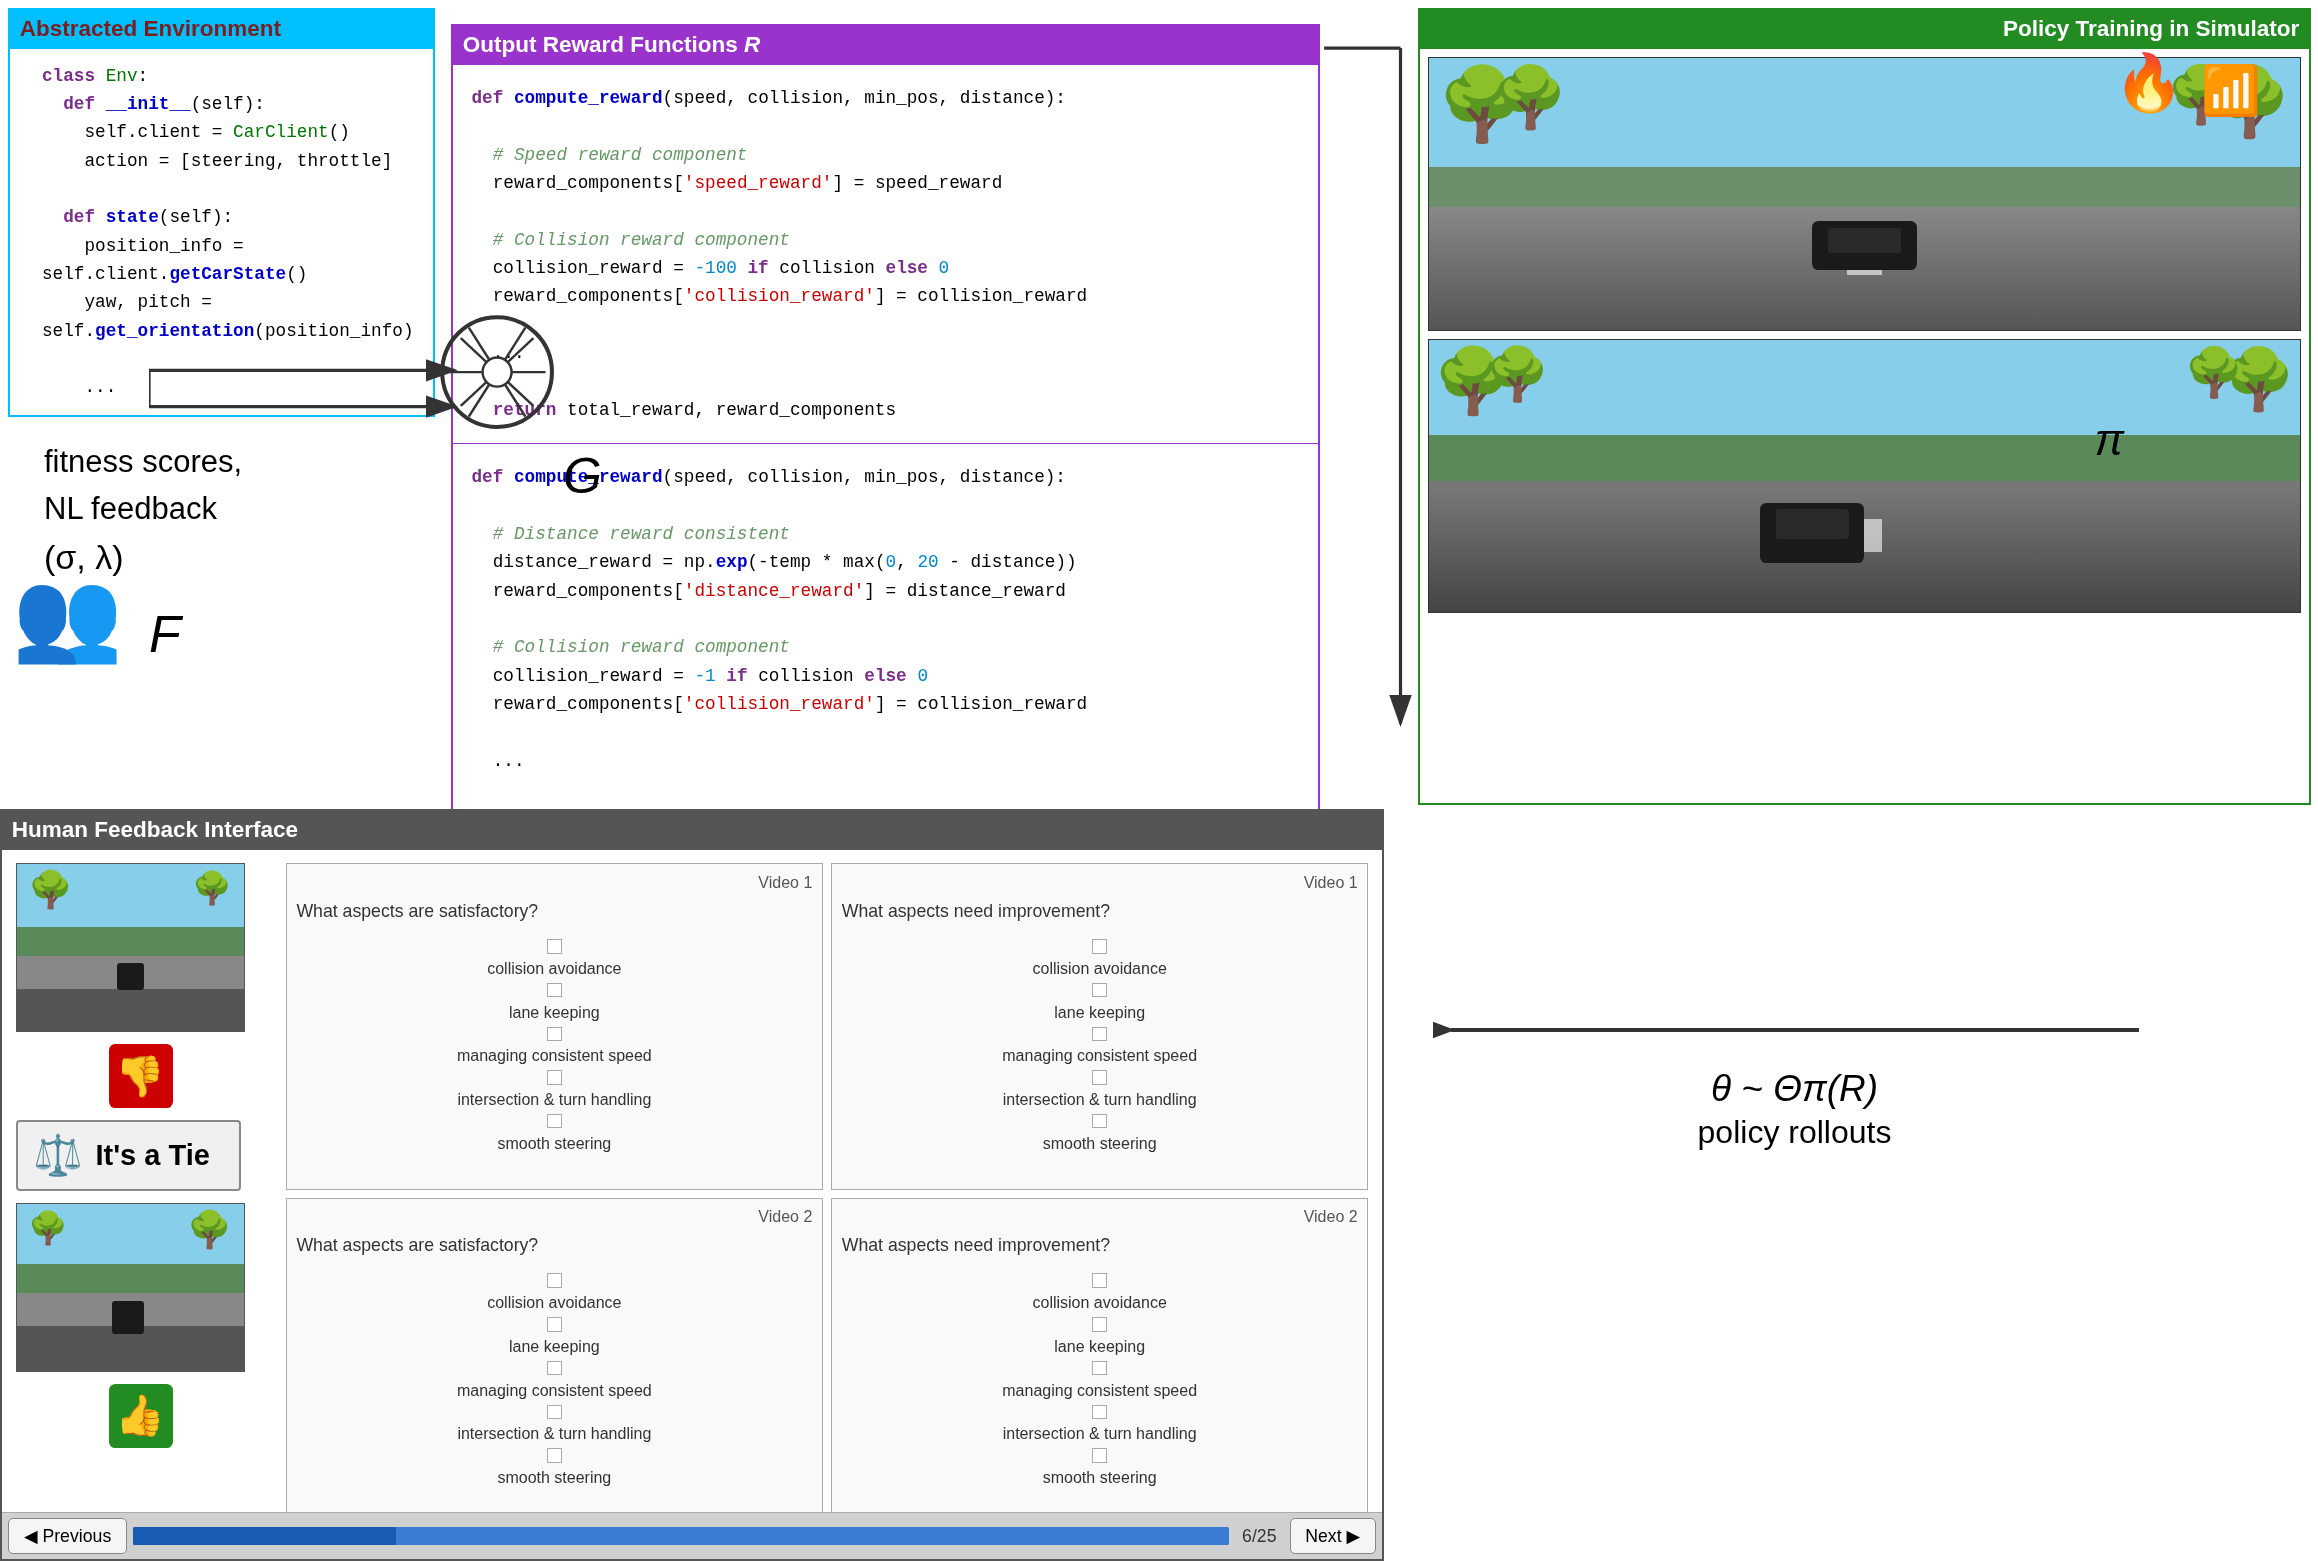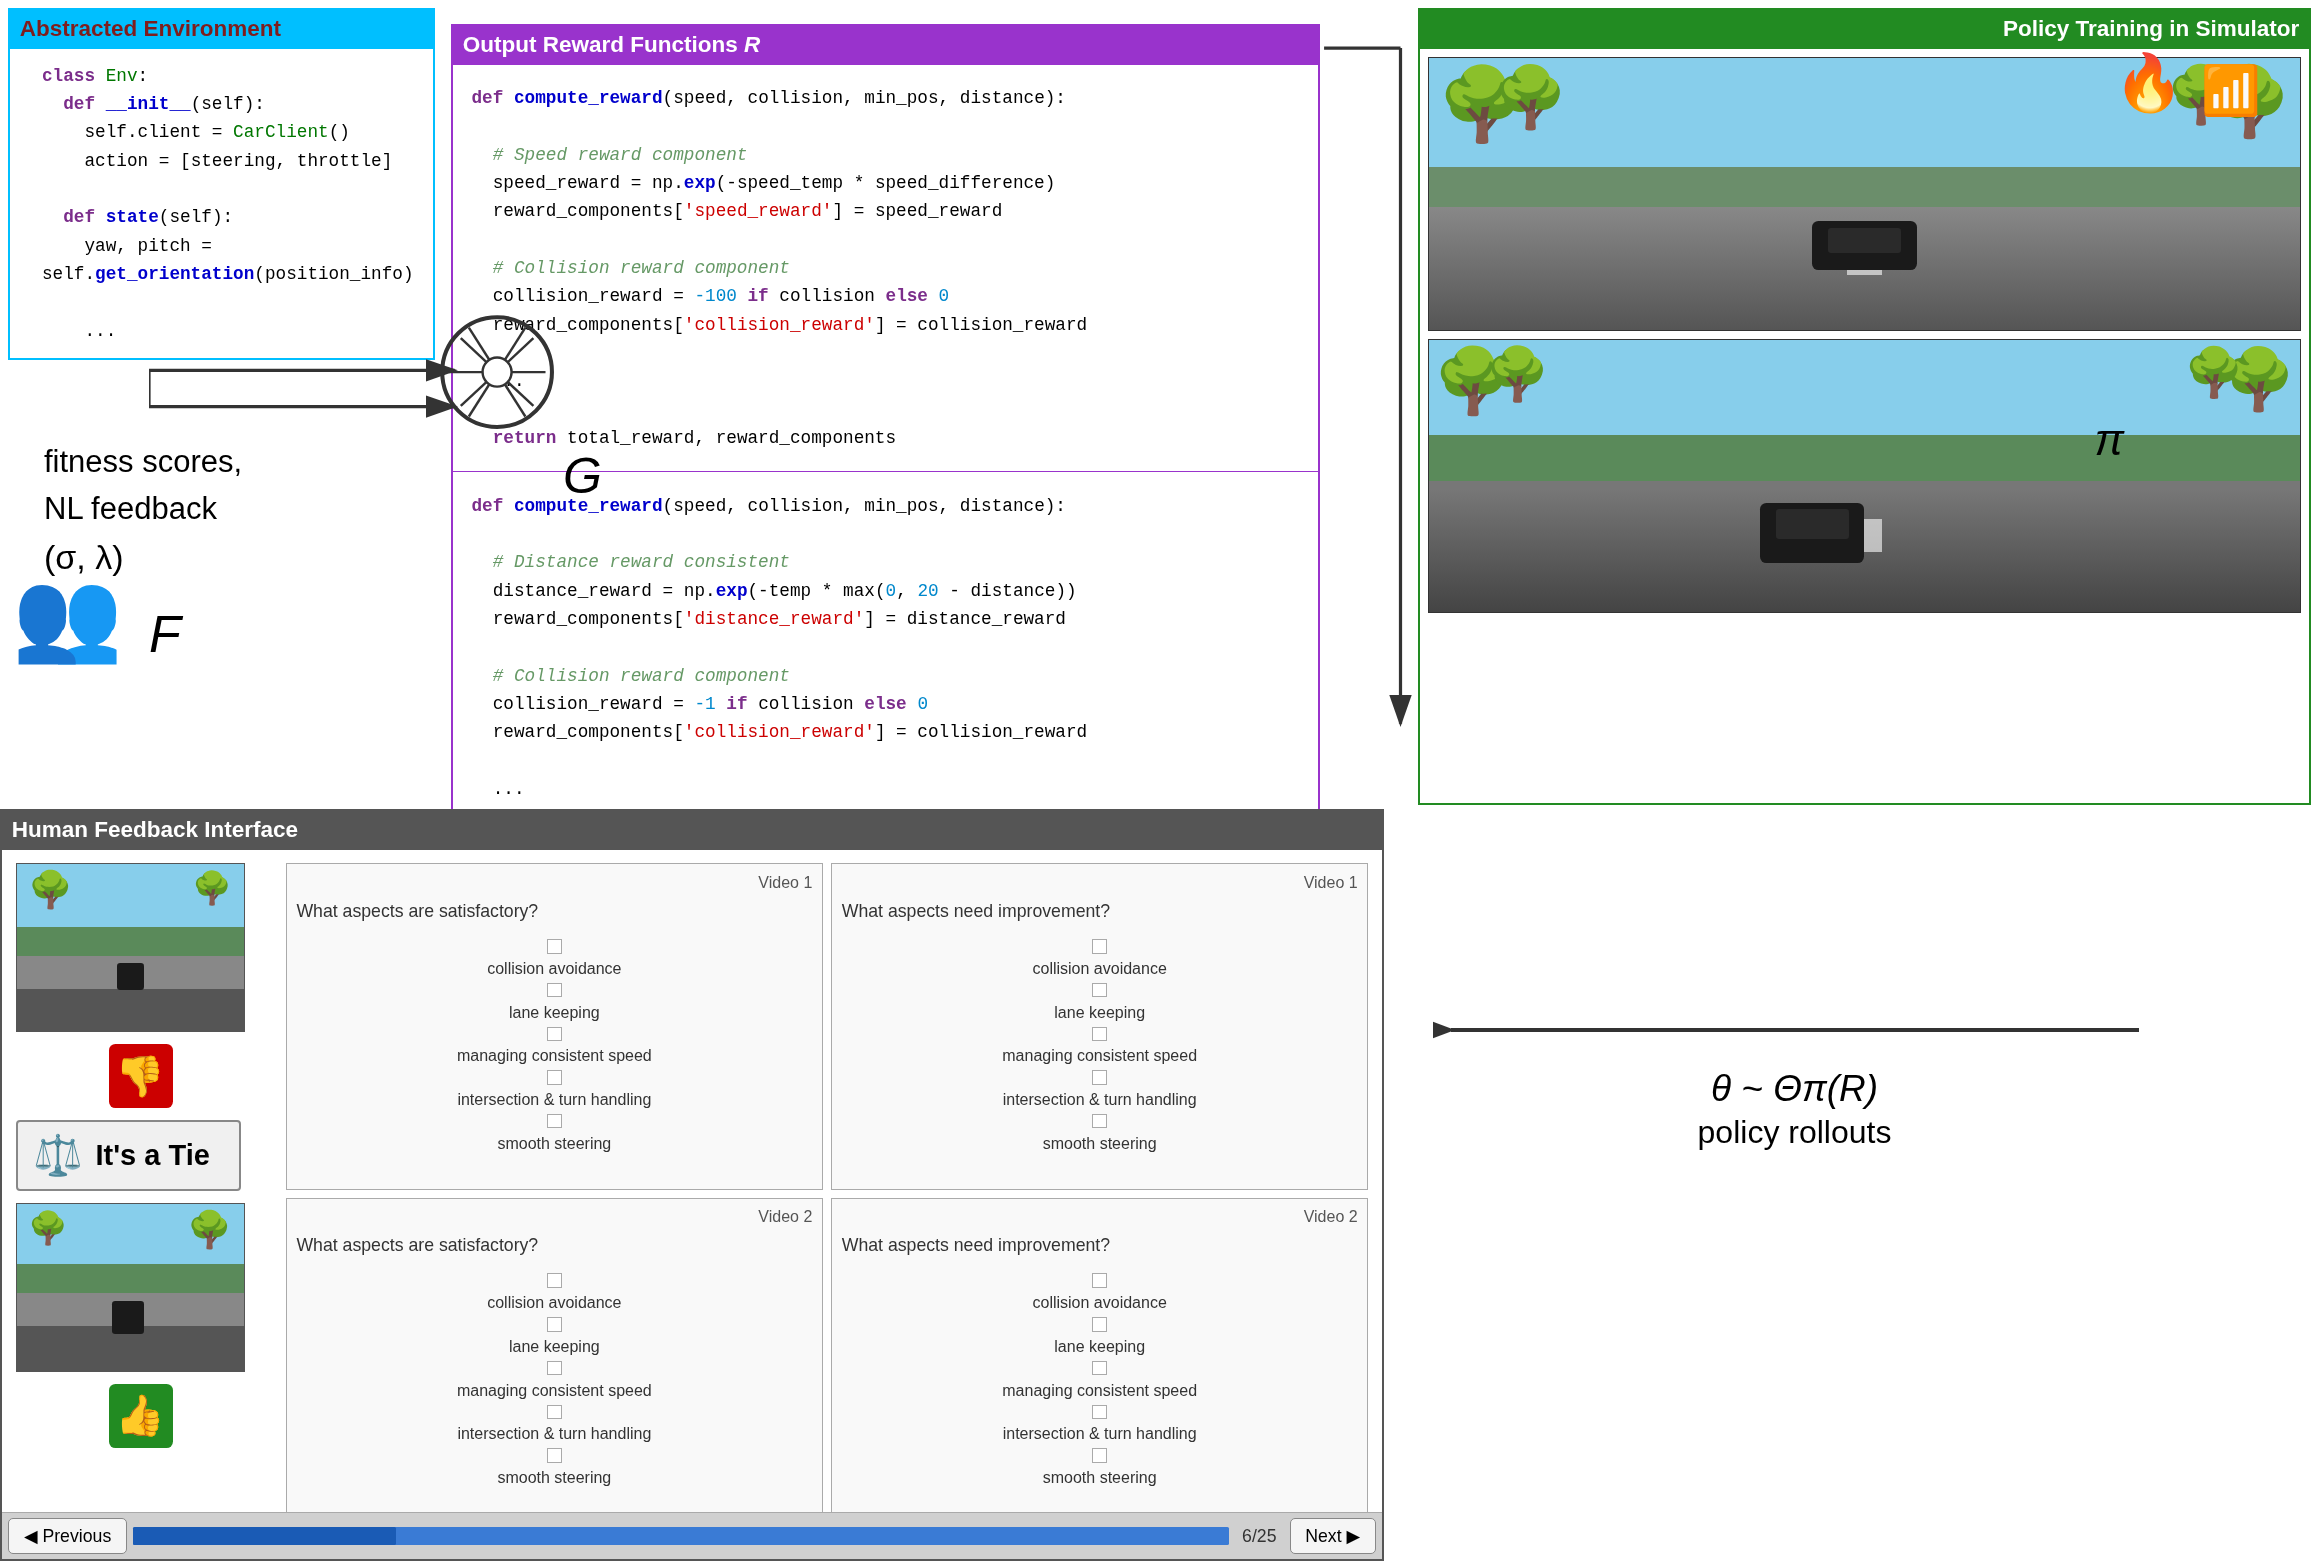--- a/index.html
+++ b/index.html
@@ -222,34 +222,34 @@
 
 <div class="abstracted-env">
   <div class="abstracted-env-title">Abstracted Environment</div>
   <div class="code-block">
     <div><span class="kw">class</span> <span class="cls">Env</span>:</div>
     <div>&nbsp;&nbsp;<span class="kw">def</span> <span class="fn">__init__</span>(<span class="var">self</span>):</div>
     <div>&nbsp;&nbsp;&nbsp;&nbsp;<span class="var">self</span>.<span class="var">client</span> = <span class="cls">CarClient</span>()</div>
     <div>&nbsp;&nbsp;&nbsp;&nbsp;<span class="var">action</span> = [<span class="var">steering</span>, <span class="var">throttle</span>]</div>
     <br>
     <div>&nbsp;&nbsp;<span class="kw">def</span> <span class="fn">state</span>(<span class="var">self</span>):</div>
+    <div>&nbsp;&nbsp;&nbsp;&nbsp;<span class="var">position_info</span> = <span class="var">self</span>.<span class="var">client</span>.<span class="fn">getCarState</span>()</div>
     <div>&nbsp;&nbsp;&nbsp;&nbsp;<span class="var">yaw</span>, <span class="var">pitch</span> = <span class="var">self</span>.<span class="fn">get_orientation</span>(<span class="var">position_info</span>)</div>
     <br>
     <div>&nbsp;&nbsp;&nbsp;&nbsp;...</div>
   </div>
 </div>
 
 <div class="reward-box">
   <div class="reward-title">Output Reward Functions <em>R</em></div>
   <div class="reward-section">
     <div class="code-block" style="padding:8px 4px;">
       <div><span class="kw">def</span> <span class="fn">compute_reward</span>(<span class="var">speed</span>, <span class="var">collision</span>, <span class="var">min_pos</span>, <span class="var">distance</span>):</div>
       <br>
       <div>&nbsp;&nbsp;<span class="cm"># Speed reward component</span></div>
-      <div>&nbsp;&nbsp;<span class="var">speed_reward</span> = <span class="var">np</span>.<span class="fn">exp</span>(-<span class="var">speed_temp</span> * <span class="var">speed_difference</span>)</div>
       <div>&nbsp;&nbsp;<span class="var">reward_components</span>[<span class="str">'speed_reward'</span>] = <span class="var">speed_reward</span></div>
       <br>
       <div>&nbsp;&nbsp;<span class="cm"># Collision reward component</span></div>
       <div>&nbsp;&nbsp;<span class="var">collision_reward</span> = <span class="num">-100</span> <span class="kw">if</span> <span class="var">collision</span> <span class="kw">else</span> <span class="num">0</span></div>
       <div>&nbsp;&nbsp;<span class="var">reward_components</span>[<span class="str">'collision_reward'</span>] = <span class="var">collision_reward</span></div>
       <br>
       <div>&nbsp;&nbsp;...</div>
       <br>
       <div>&nbsp;&nbsp;<span class="ret">return</span> <span class="var">total_reward</span>, <span class="var">reward_components</span></div>
     </div>

